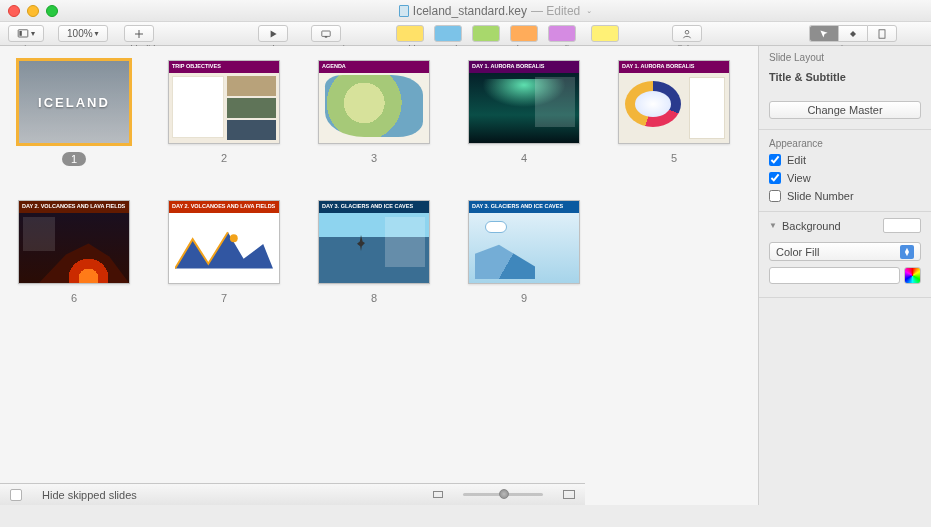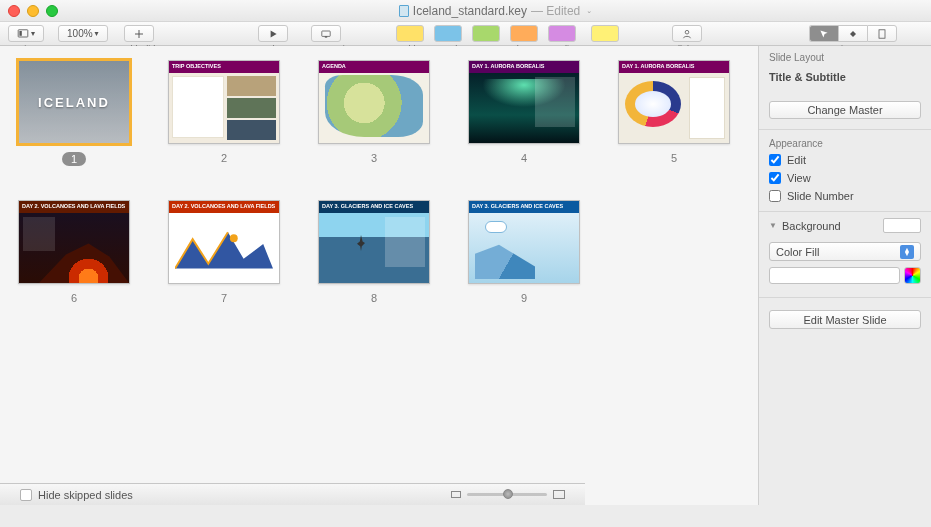--- a/index.html
+++ b/index.html
@@ -37,21 +37,21 @@
 
 .main{display:flex;height:459px;}
 .canvas{flex:1;background:#f5f5f5;position:relative;overflow:hidden;}
 .thumbs{display:flex;flex-wrap:wrap;padding:14px 18px;gap:34px 38px;align-content:flex-start;}
 .slidecol{display:flex;flex-direction:column;align-items:center;}
 .thumb{width:112px;height:84px;background:#fff;border:1px solid #bfbfbf;box-shadow:0 1px 2px rgba(0,0,0,.1);position:relative;overflow:hidden;}
 .thumb.selected{outline:3px solid #f5b337;outline-offset:-1px;}
 .snum{margin-top:8px;font-size:11px;color:#7a7a7a;}
 .snum.sel{background:#8e8e8e;color:#fff;padding:1px 9px;border-radius:7px;}
 
-.footer{position:absolute;bottom:0;left:0;right:173px;height:22px;background:linear-gradient(#f7f7f7,#e5e5e5);border-top:1px solid #c7c7c7;display:flex;align-items:center;padding:0 20px;gap:6px;font-size:11px;color:#555;}
+.footer{position:absolute;bottom:0;left:0;right:173px;height:22px;background:linear-gradient(#f7f7f7,#e5e5e5);border-top:1px solid #c7c7c7;display:flex;align-items:center;padding:0 10px;gap:20px;font-size:11px;color:#555;}
 .footer .chk{width:12px;height:12px;border:1px solid #b3b3b3;border-radius:2px;background:#fff;}
 .footer .sp{flex:1;}
 .zoomtrack{width:80px;height:3px;background:#c4c4c4;border-radius:2px;position:relative;}
 .zoomtrack .knob{width:10px;height:10px;background:radial-gradient(#bbb,#888);border-radius:50%;position:absolute;top:-4px;left:36px;border:1px solid #888;}
 
 .sidebar{width:173px;background:#ececec;border-left:1px solid #cfcfcf;padding:0;display:flex;flex-direction:column;font-size:11px;}
 .sbtitle{padding:6px 10px 4px;color:#7a7a7a;font-size:10px;}
 .masterrow{display:flex;align-items:center;padding:4px 10px 10px;gap:8px;border-bottom:1px solid #d6d6d6;}
 .masterprev{width:56px;height:40px;background:#3a4a2f;border:1px solid #aaa;display:flex;align-items:center;justify-content:center;color:#e5e7d1;font-size:8px;font-weight:bold;position:relative;}
 .masterprev::before{content:"";position:absolute;inset:0;background:radial-gradient(ellipse at 30% 40%, rgba(255,255,255,.12), transparent 55%), linear-gradient(150deg, rgba(0,0,0,.35), rgba(120,160,90,.3));}
@@ -373,17 +373,14 @@
           <span>▲</span>
           <span>▼</span>
         </span>
     </div>
     <div class="colorrow">
       <div class="colorbox"></div>
       <div class="wheel"></div>
     </div>
 
     <div style="border-top:1px solid #d6d6d6;margin-top:10px;"></div>
-    <div class="sbbtn">
-        <span>Edit Master Slide</span>
-      </div>
   </div>
 </div>
 
 </body></html>

